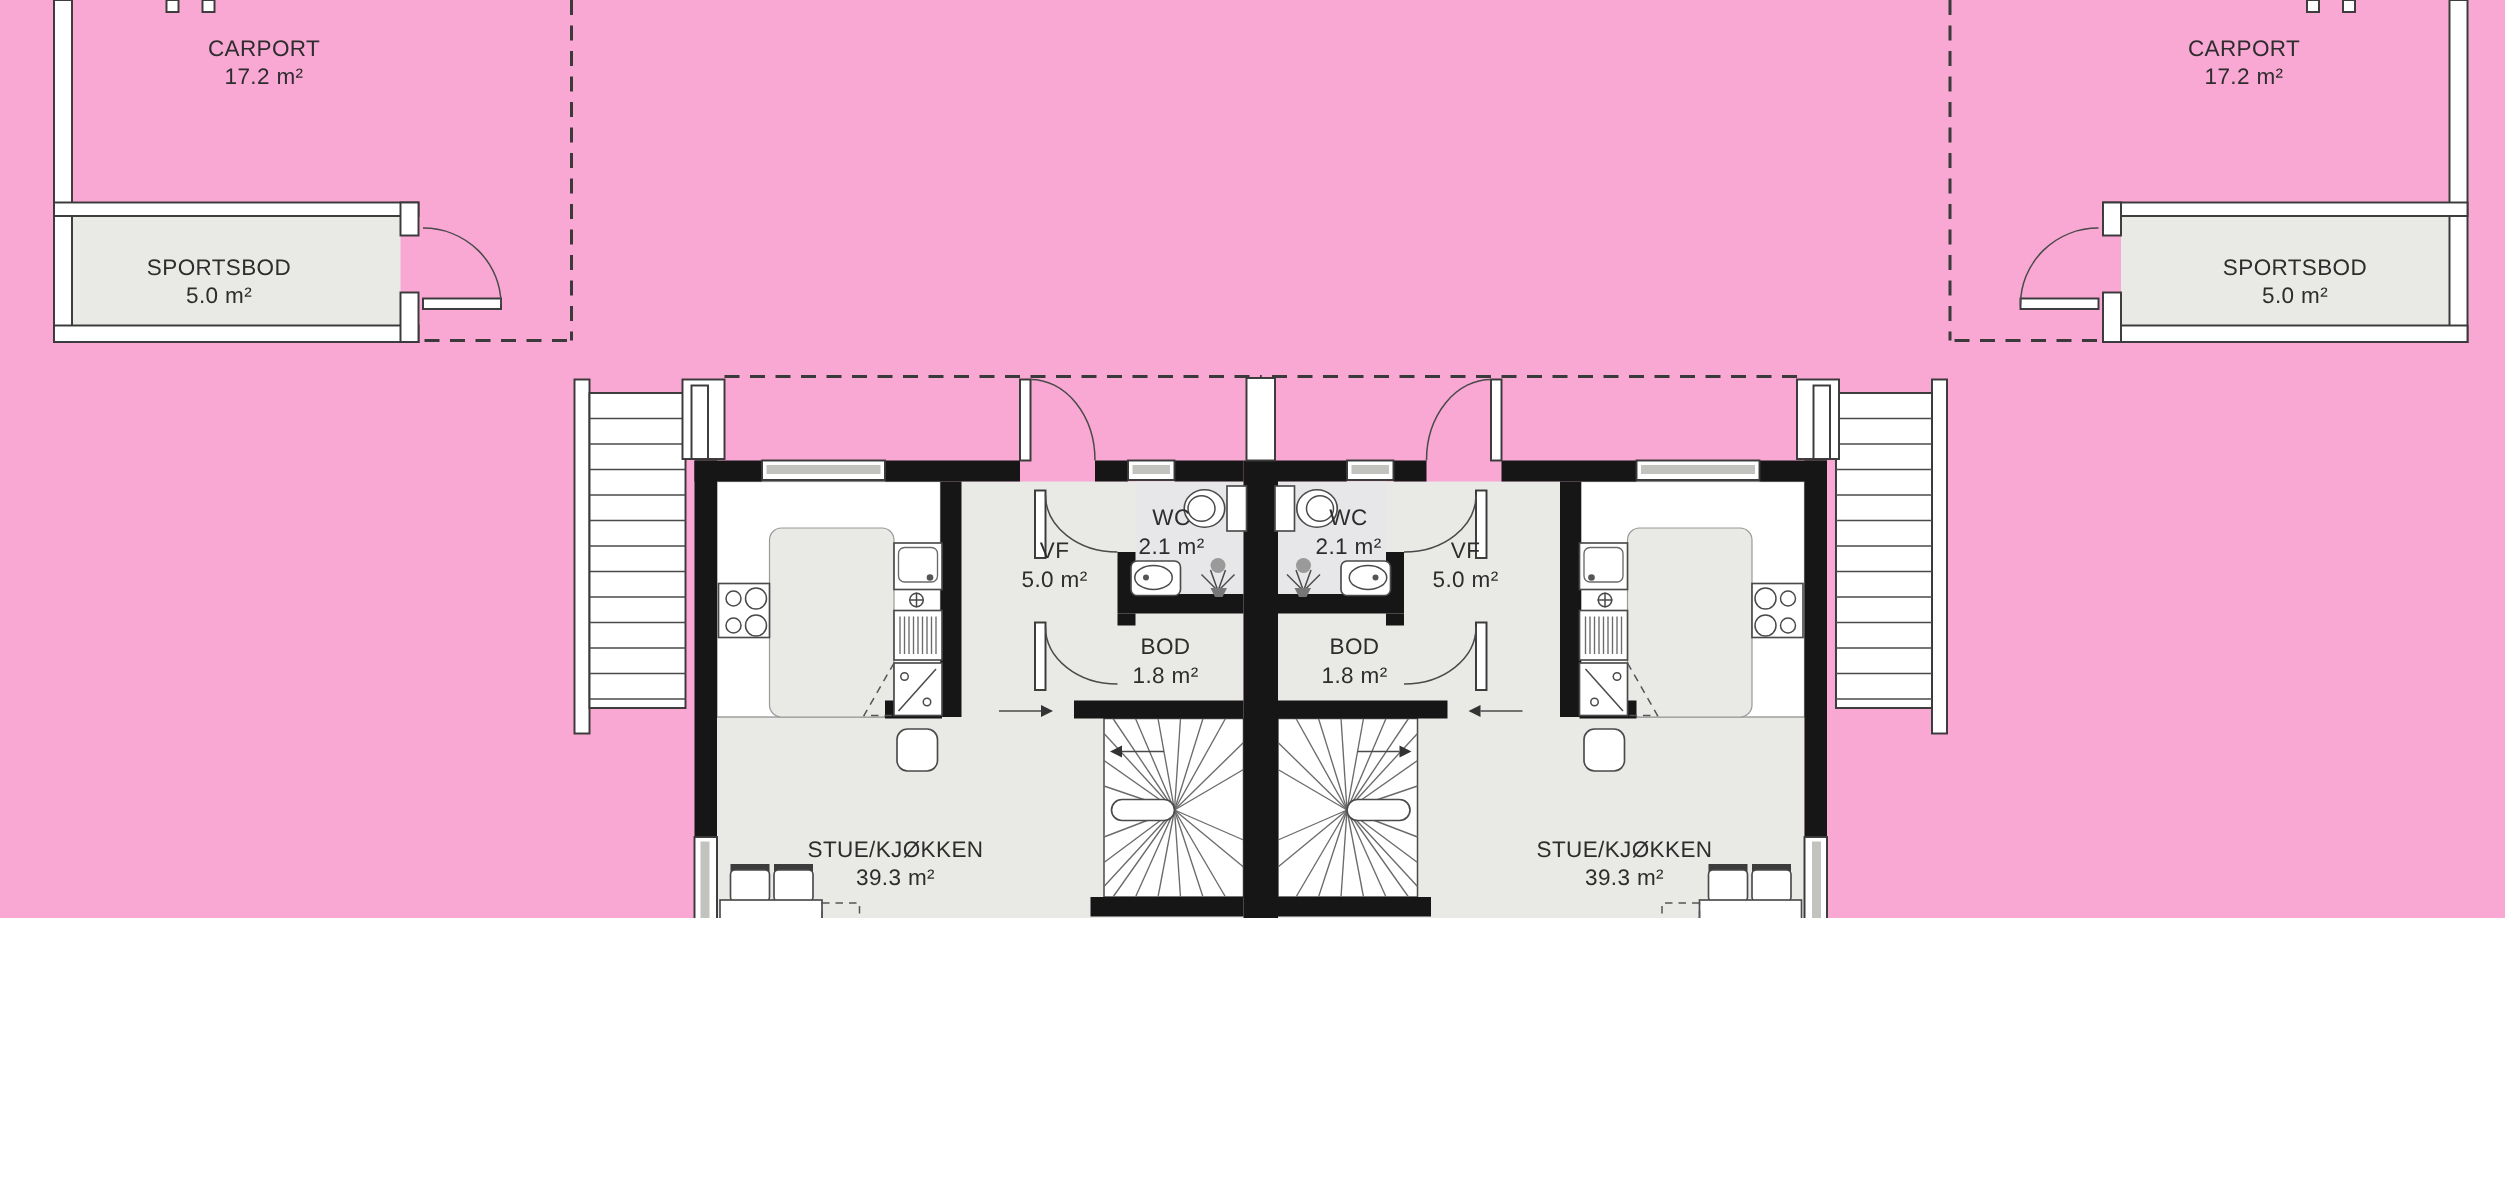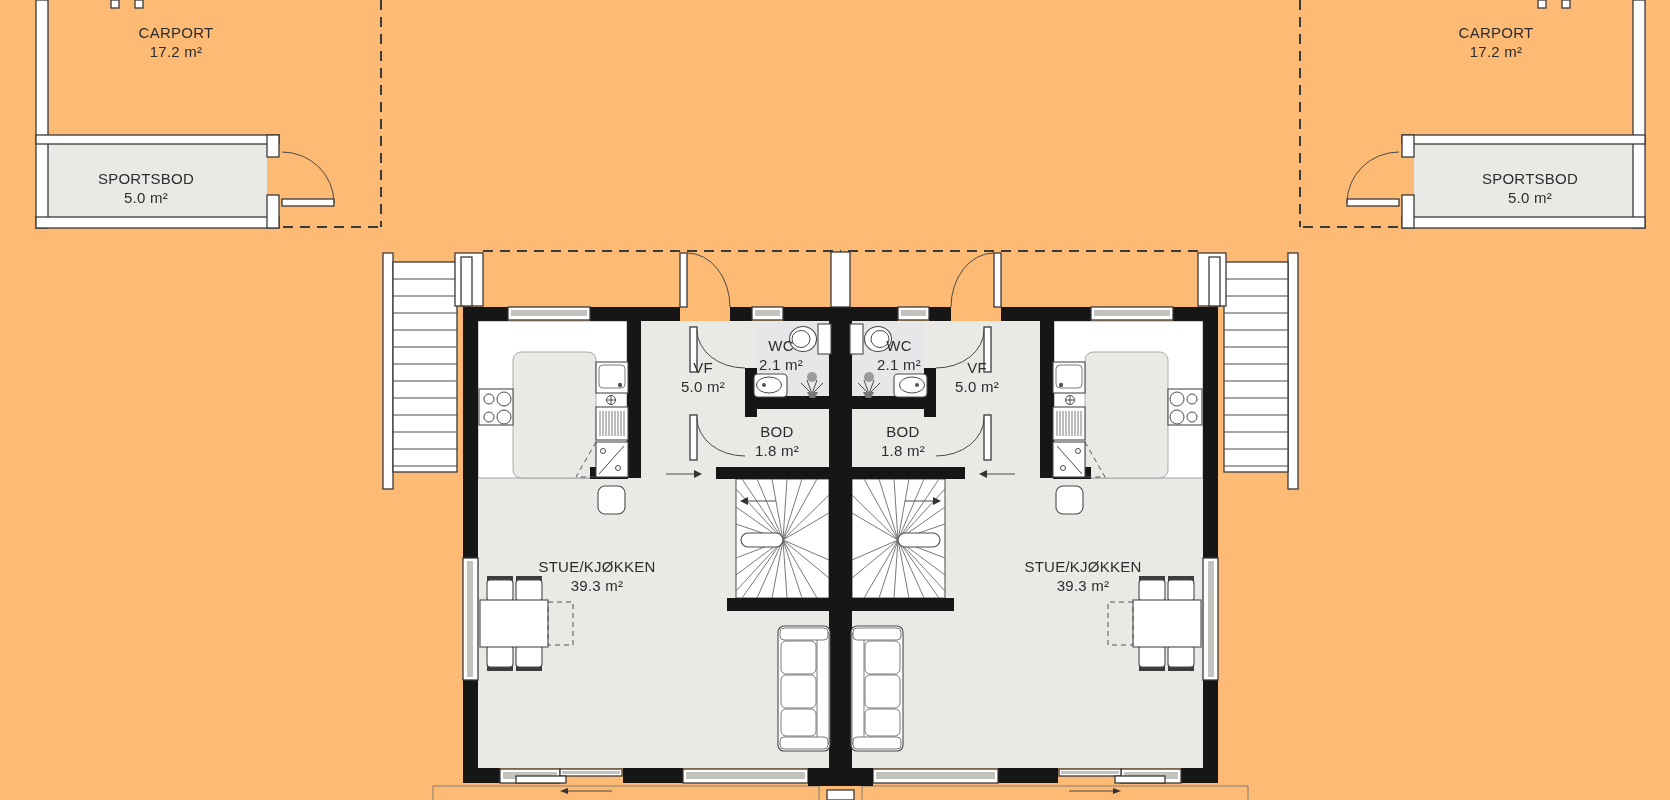--- a/index.html
+++ b/index.html
@@ -1,16 +1,16 @@
 <!DOCTYPE html>
 <html><head>
 <meta charset="utf-8">
 <style>
   html,body{margin:0;padding:0;background:#ffffff;}
-  #plan{position:relative;width:1670px;height:800px;background:#fdba74;overflow:hidden;
+  #plan{position:relative;width:1670px;height:612px;background:#f9a8d4;overflow:hidden;
         font-family:"Liberation Sans","DejaVu Sans",sans-serif;}
   #plan svg{position:absolute;left:0;top:0;}
   .room-label{position:absolute;transform:translateX(-50%);text-align:center;
               font-size:15px;line-height:18.5px;color:#2d2d2d;letter-spacing:.25px;white-space:nowrap;}
   .room-label .rname{display:block;}
   .room-label .rarea{display:block;}
   
   .wall{fill:#161616;stroke:none;}
   .wline{fill:#ffffff;stroke:#3a3a3a;stroke-width:1.3;}
   .thin{stroke:#4a4a4a;stroke-width:1;fill:none;}

